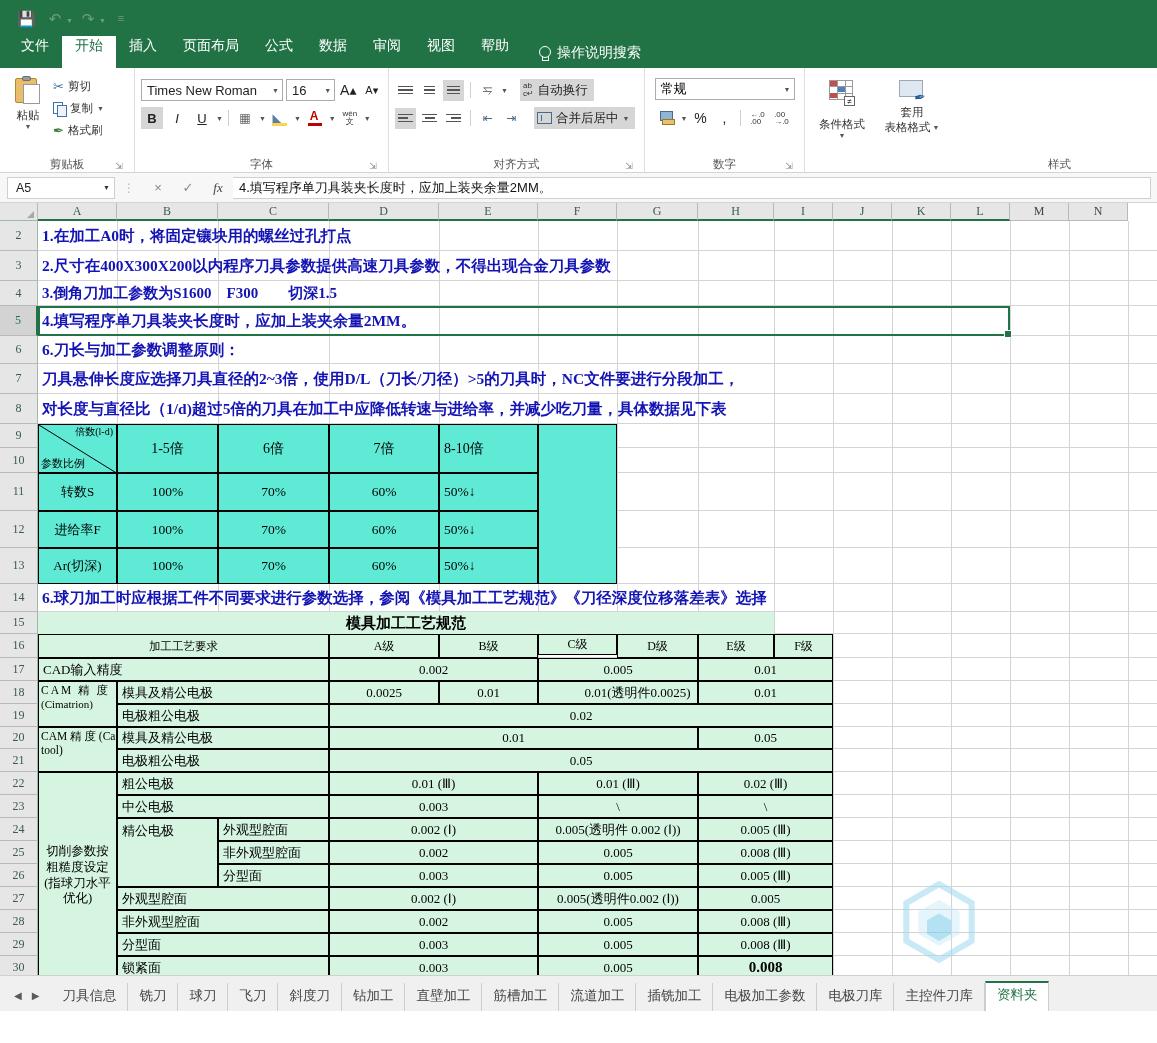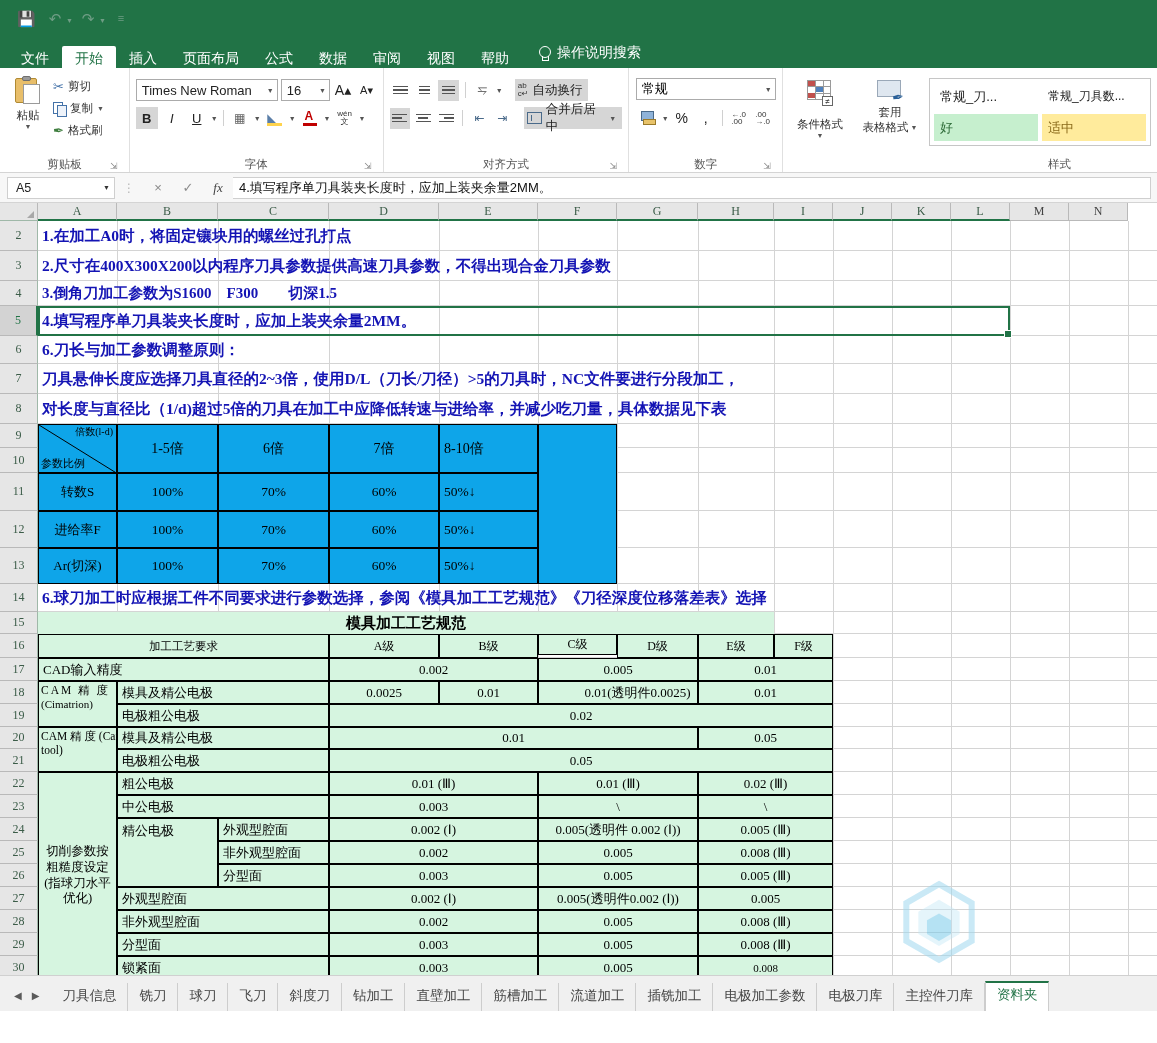--- a/index.html
+++ b/index.html
@@ -27,21 +27,21 @@
     position: absolute; left: 0; right: 0; text-align: center;
     color: #fff; font-size: 13.5px; pointer-events: none;
   }
 
   
   #ribbon-tabs {
     height: 32px; background: #217346; display: flex; align-items: flex-end;
     padding-left: 8px; gap: 0;
   }
   .rtab {
-    color: #ffffff; font-size: 14px; padding: 5px 13px 3px 13px; line-height: 1;
+    color: #ffffff; font-size: 14px; padding: 5px 13px 16px 13px; line-height: 1;
     white-space: nowrap;
   }
   .rtab.active { background: #fff; color: #217346; border-radius: 2px 2px 0 0; }
   #tellme { display: flex; align-items: center; gap: 6px; padding: 4px 10px 6px 16px; color: #fff; font-size: 14px; }
   .bulb {
     width: 13px; height: 15px; position: relative; display: inline-block;
   }
   .bulb::before {
     content: ""; position: absolute; left: 1px; top: 0; width: 10px; height: 10px;
     border: 1.4px solid #fff; border-radius: 50%;
@@ -232,21 +232,21 @@
   #sheet { position:relative; flex:1; overflow:hidden; background:#fff; }
   #gridlines { position:absolute; inset:0; z-index:0; }
   .gl-v { position:absolute; top:0; bottom:0; width:1px; background:#d4d4d4; }
   .gl-h { position:absolute; left:0; right:0; height:1px; background:#d4d4d4; }
 
   .cell {
     position:absolute; font-family:"Liberation Serif", serif;
     display:flex; overflow:hidden; white-space:nowrap;
   }
   .c-blue { color:#1414b4; font-weight:bold; font-size:15.5px; }
-  .c-green { background:#0ea5e9; }
+  .c-green { background:#5eead4; }
   .c-green2 { background:#d6f5e0; }
   .bd { border:1px solid #000; }
   .mid { align-items:center; }
   .ctr { justify-content:center; }
   .lft { justify-content:flex-start; padding-left:4px; }
 
   #watermark {
     position:absolute; right: 175px; bottom: 10px; width: 86px; height: 86px;
     z-index: 1; opacity: 0.55; pointer-events:none;
   }
@@ -517,26 +517,20 @@
       <div class="rbtn-big" style="width:66px;">
         <span class="tf-ico">
             <span class="tf-grid"></span>
             <span class="tf-brush">✒</span>
           </span>
         <span style="margin-top:1px;">套用</span>
         <span style="display:flex;align-items:center;gap:2px;">
           <span>表格格式</span>
           <span class="mini-caret">▼</span>
         </span>
-      </div>
-      <div class="style-gallery">
-        <div class="scell normal">常规_刀...</div>
-        <div class="scell normal" style="font-size:12px;">常规_刀具数...</div>
-        <div class="scell good">好</div>
-        <div class="scell neutral">适中</div>
       </div>
     </div>
     <div class="rgroup-label" style="text-align:right;padding-right:80px;">
       <span>样式</span>
     </div>
   </div>
 </div>
 
 <div id="fbar">
   <div id="namebox">
@@ -923,21 +917,21 @@
           <div class="cell c-green2 bd mid lft" style="left: 79px; top: 735px; width: 212px; height: 23px;">
             <span style="font-size: 13px;">锁紧面</span>
           </div>
           <div class="cell c-green2 bd mid ctr" style="left: 291px; top: 735px; width: 209px; height: 23px;">
             <span style="font-size: 13px;">0.003</span>
           </div>
           <div class="cell c-green2 bd mid ctr" style="left: 500px; top: 735px; width: 160px; height: 23px;">
             <span style="font-size: 13px;">0.005</span>
           </div>
           <div class="cell c-green2 bd mid ctr" style="left: 660px; top: 735px; width: 135px; height: 23px;">
-            <span style="font-size: 11px;">0.008</span>
+            <span style="font-size: 15px; font-weight: bold;">0.008</span>
           </div>
         </div>
       <svg id="watermark" viewBox="0 0 100 100">
         <polygon points="50,6 88,28 88,72 50,94 12,72 12,28" fill="none" stroke="#9fd8ef" stroke-width="7"></polygon>
         <polygon points="50,24 74,38 74,64 50,78 26,64 26,38" fill="#bfe6f5" opacity="0.75"></polygon>
         <polygon points="50,40 64,48 64,64 50,72 36,64 36,48" fill="#6cc5e8" opacity="0.85"></polygon>
       </svg>
       <div id="selbox" style="left: 0px; top: 85px; width: 972px; height: 30px;"></div>
     </div>
   </div>

